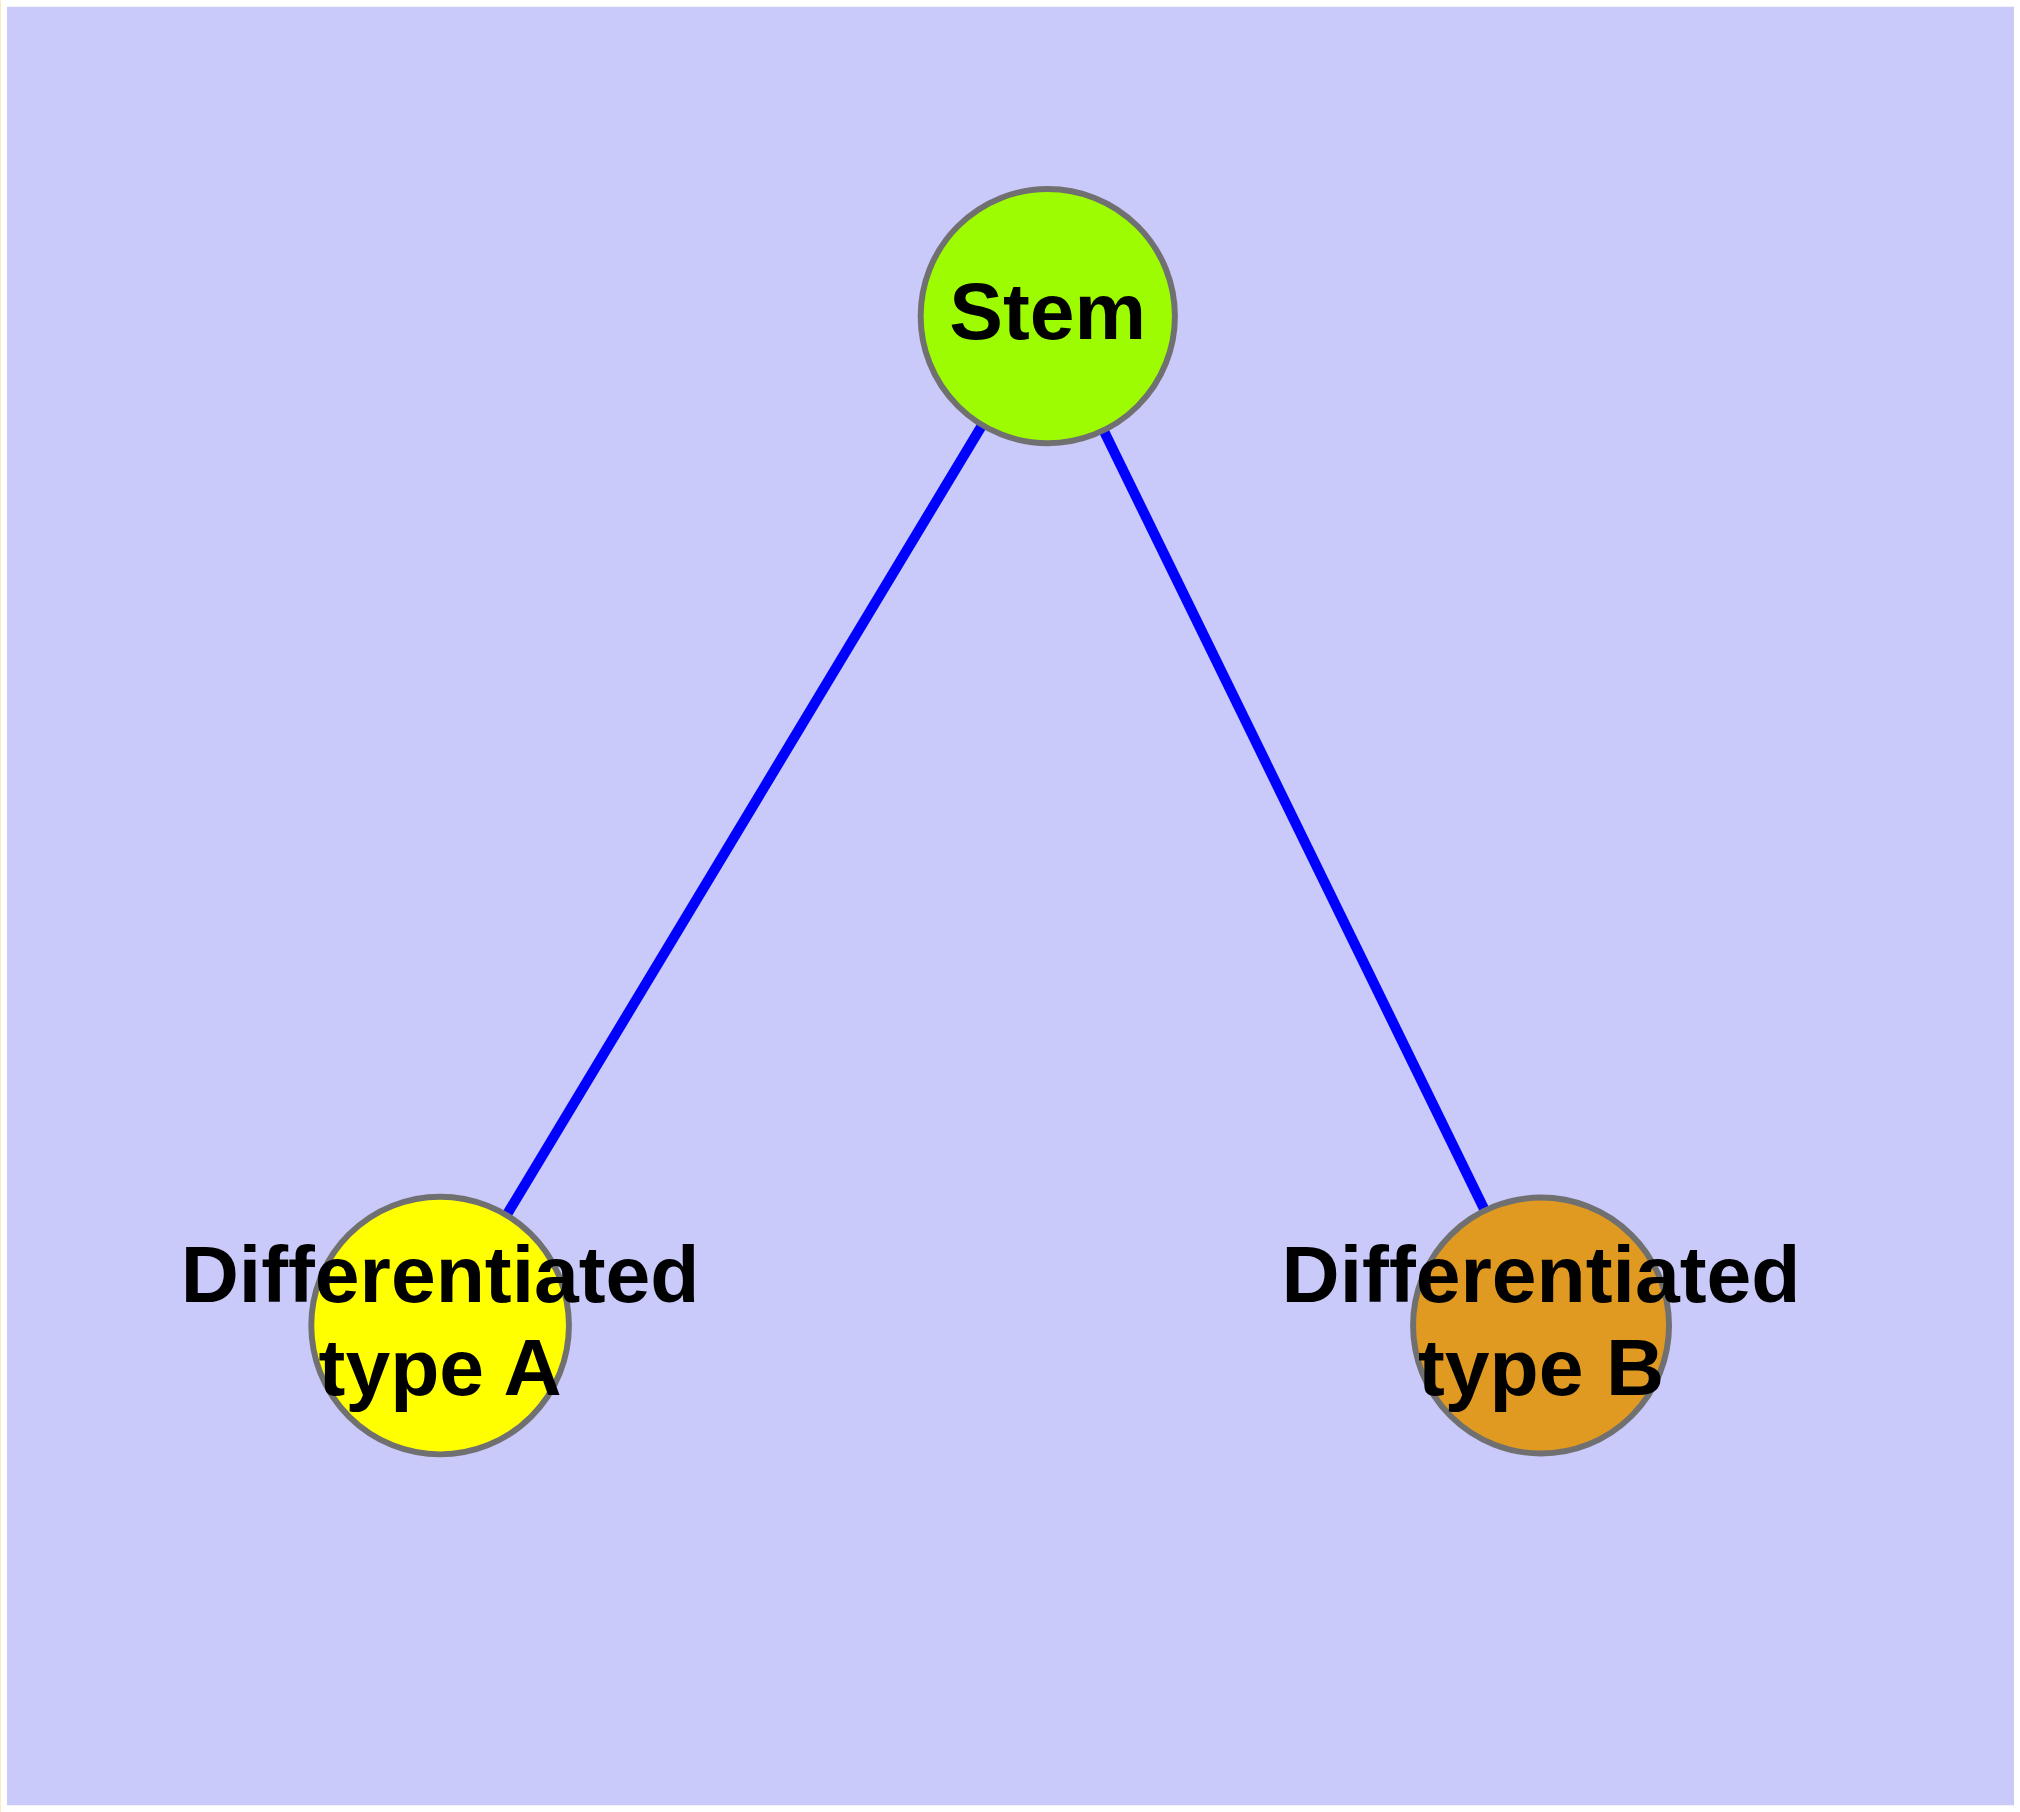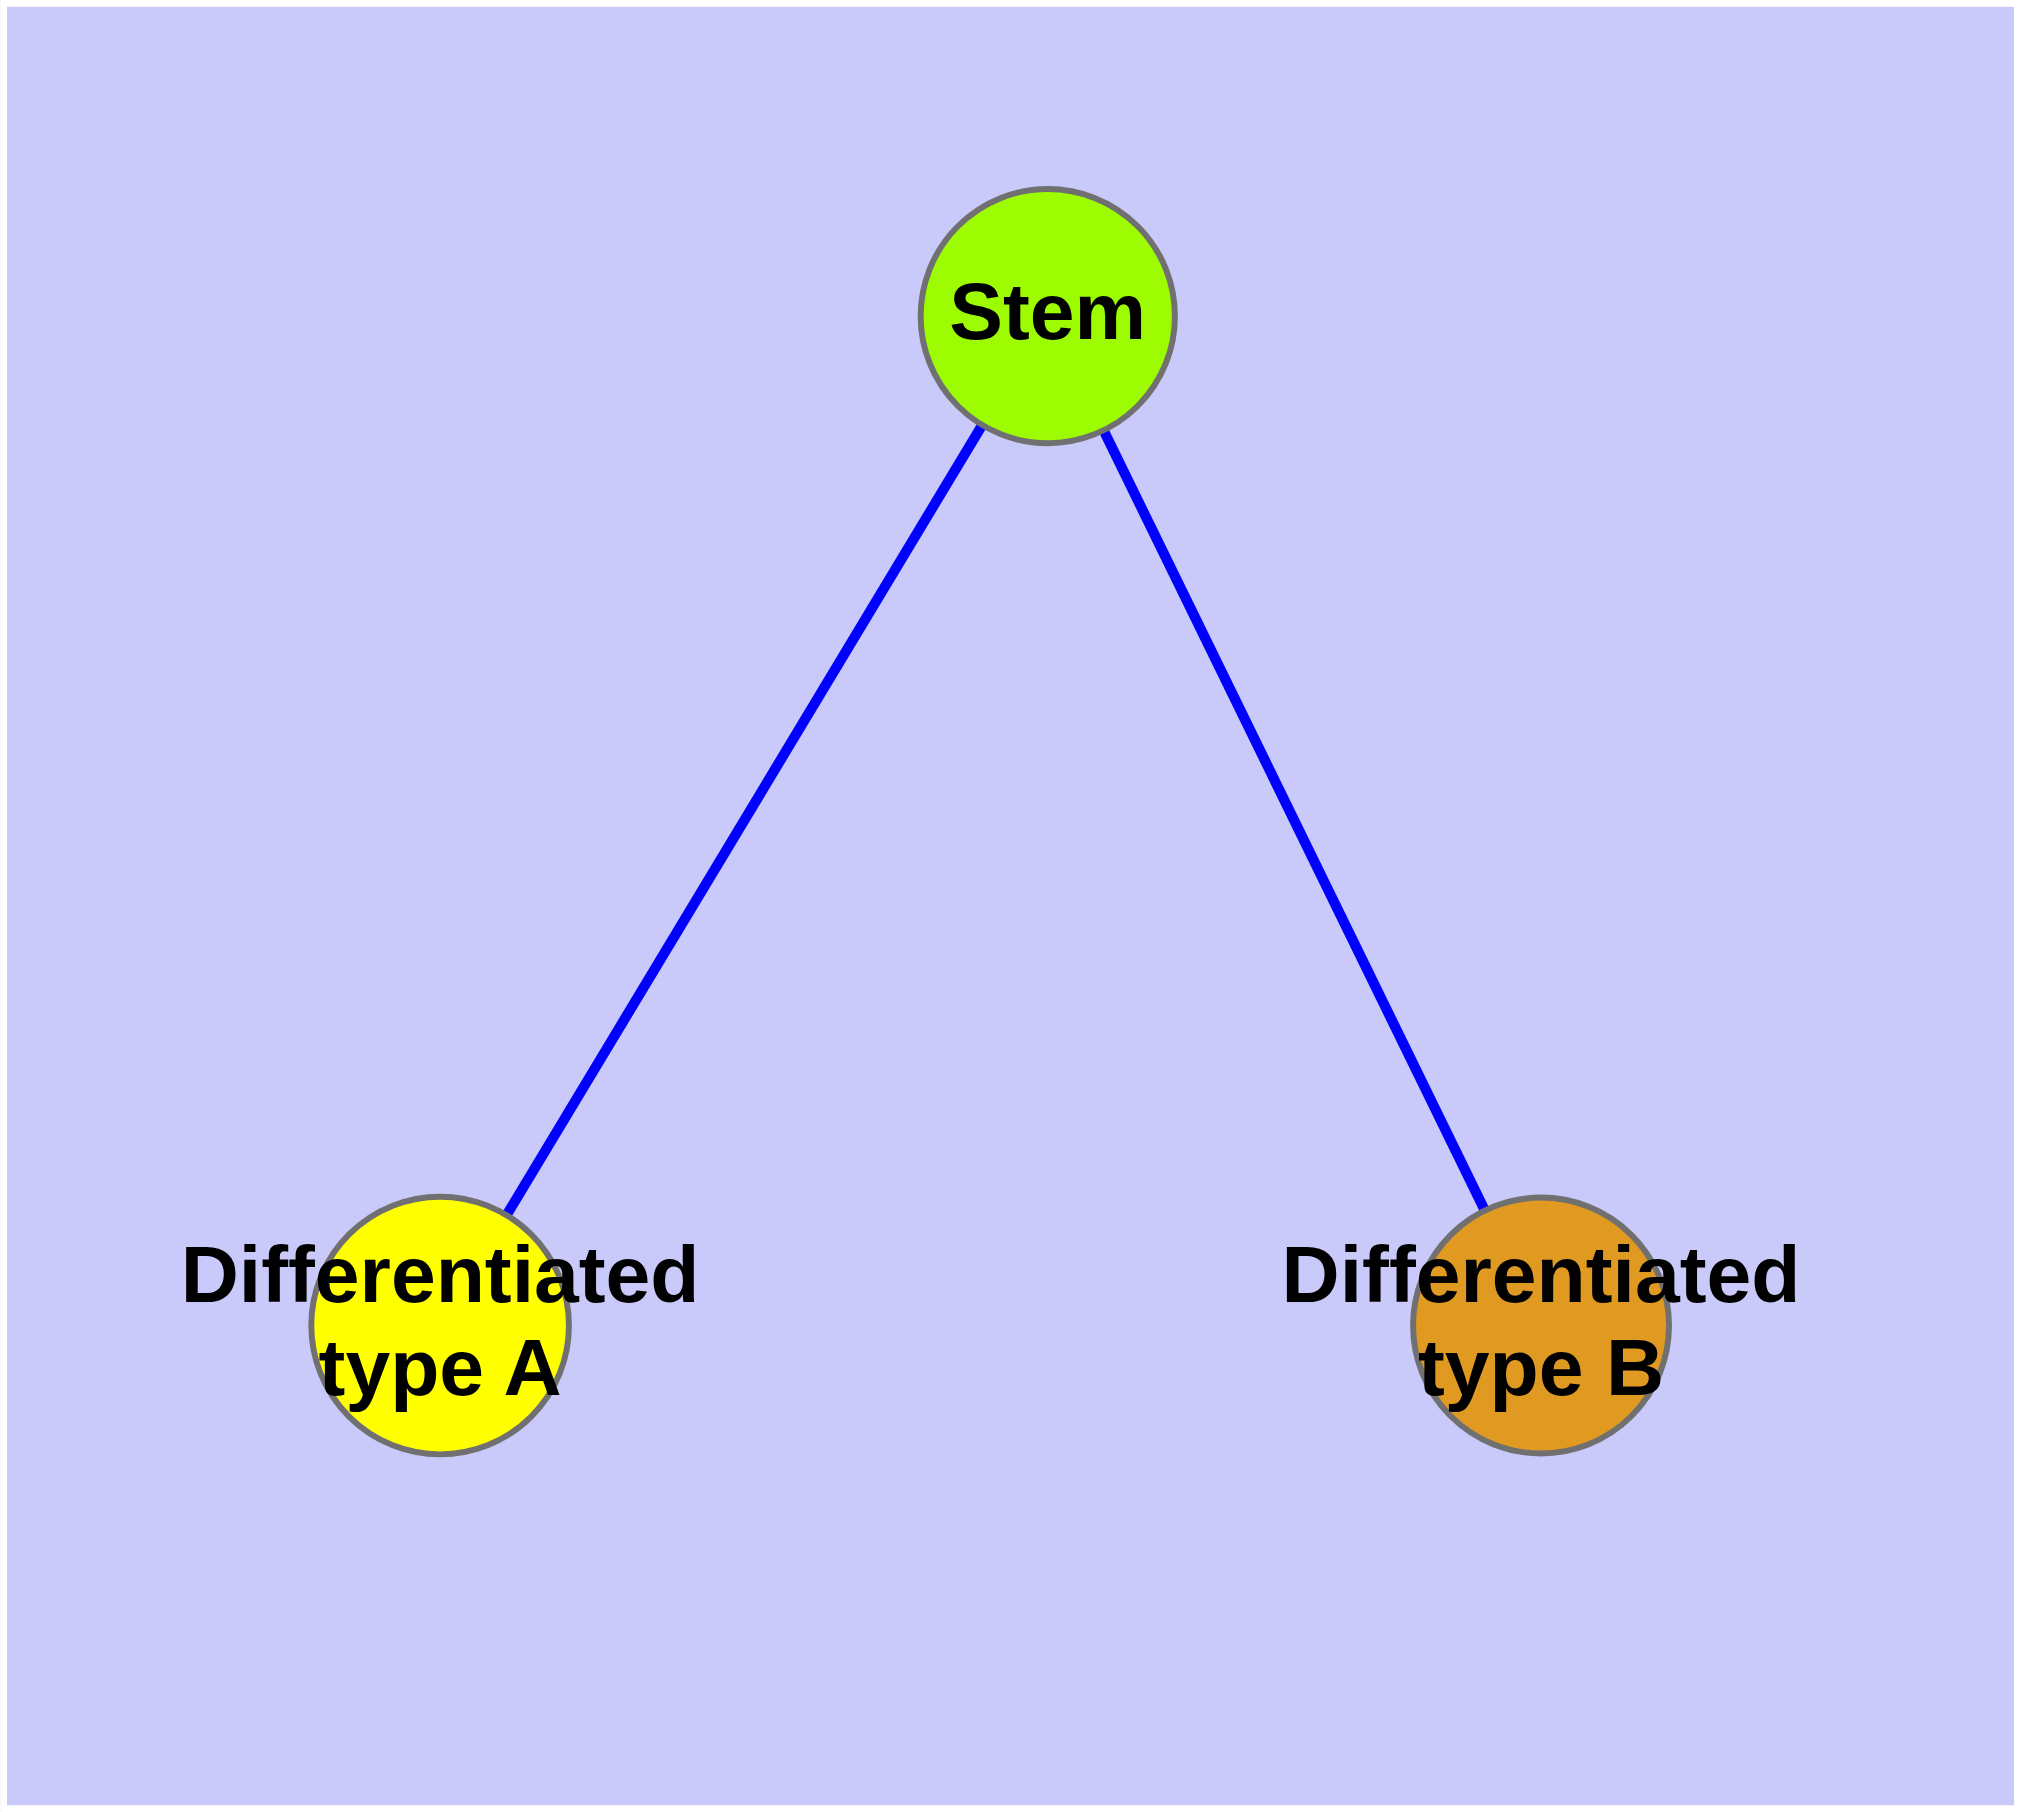--- a/index.html
+++ b/index.html
@@ -11,21 +11,21 @@
   body {
     width: 2021px;
     height: 1812px;
     overflow: hidden;
     font-family: "Liberation Sans", sans-serif;
   }
   #graph-canvas {
     position: relative;
     width: 2021px;
     height: 1812px;
-    background: #e5e5e5;
+    background: #eab308;
     box-sizing: border-box;
   }
   #graph-svg {
     position: absolute;
     top: 0;
     left: 0;
     width: 2021px;
     height: 1812px;
     display: block;
   }

